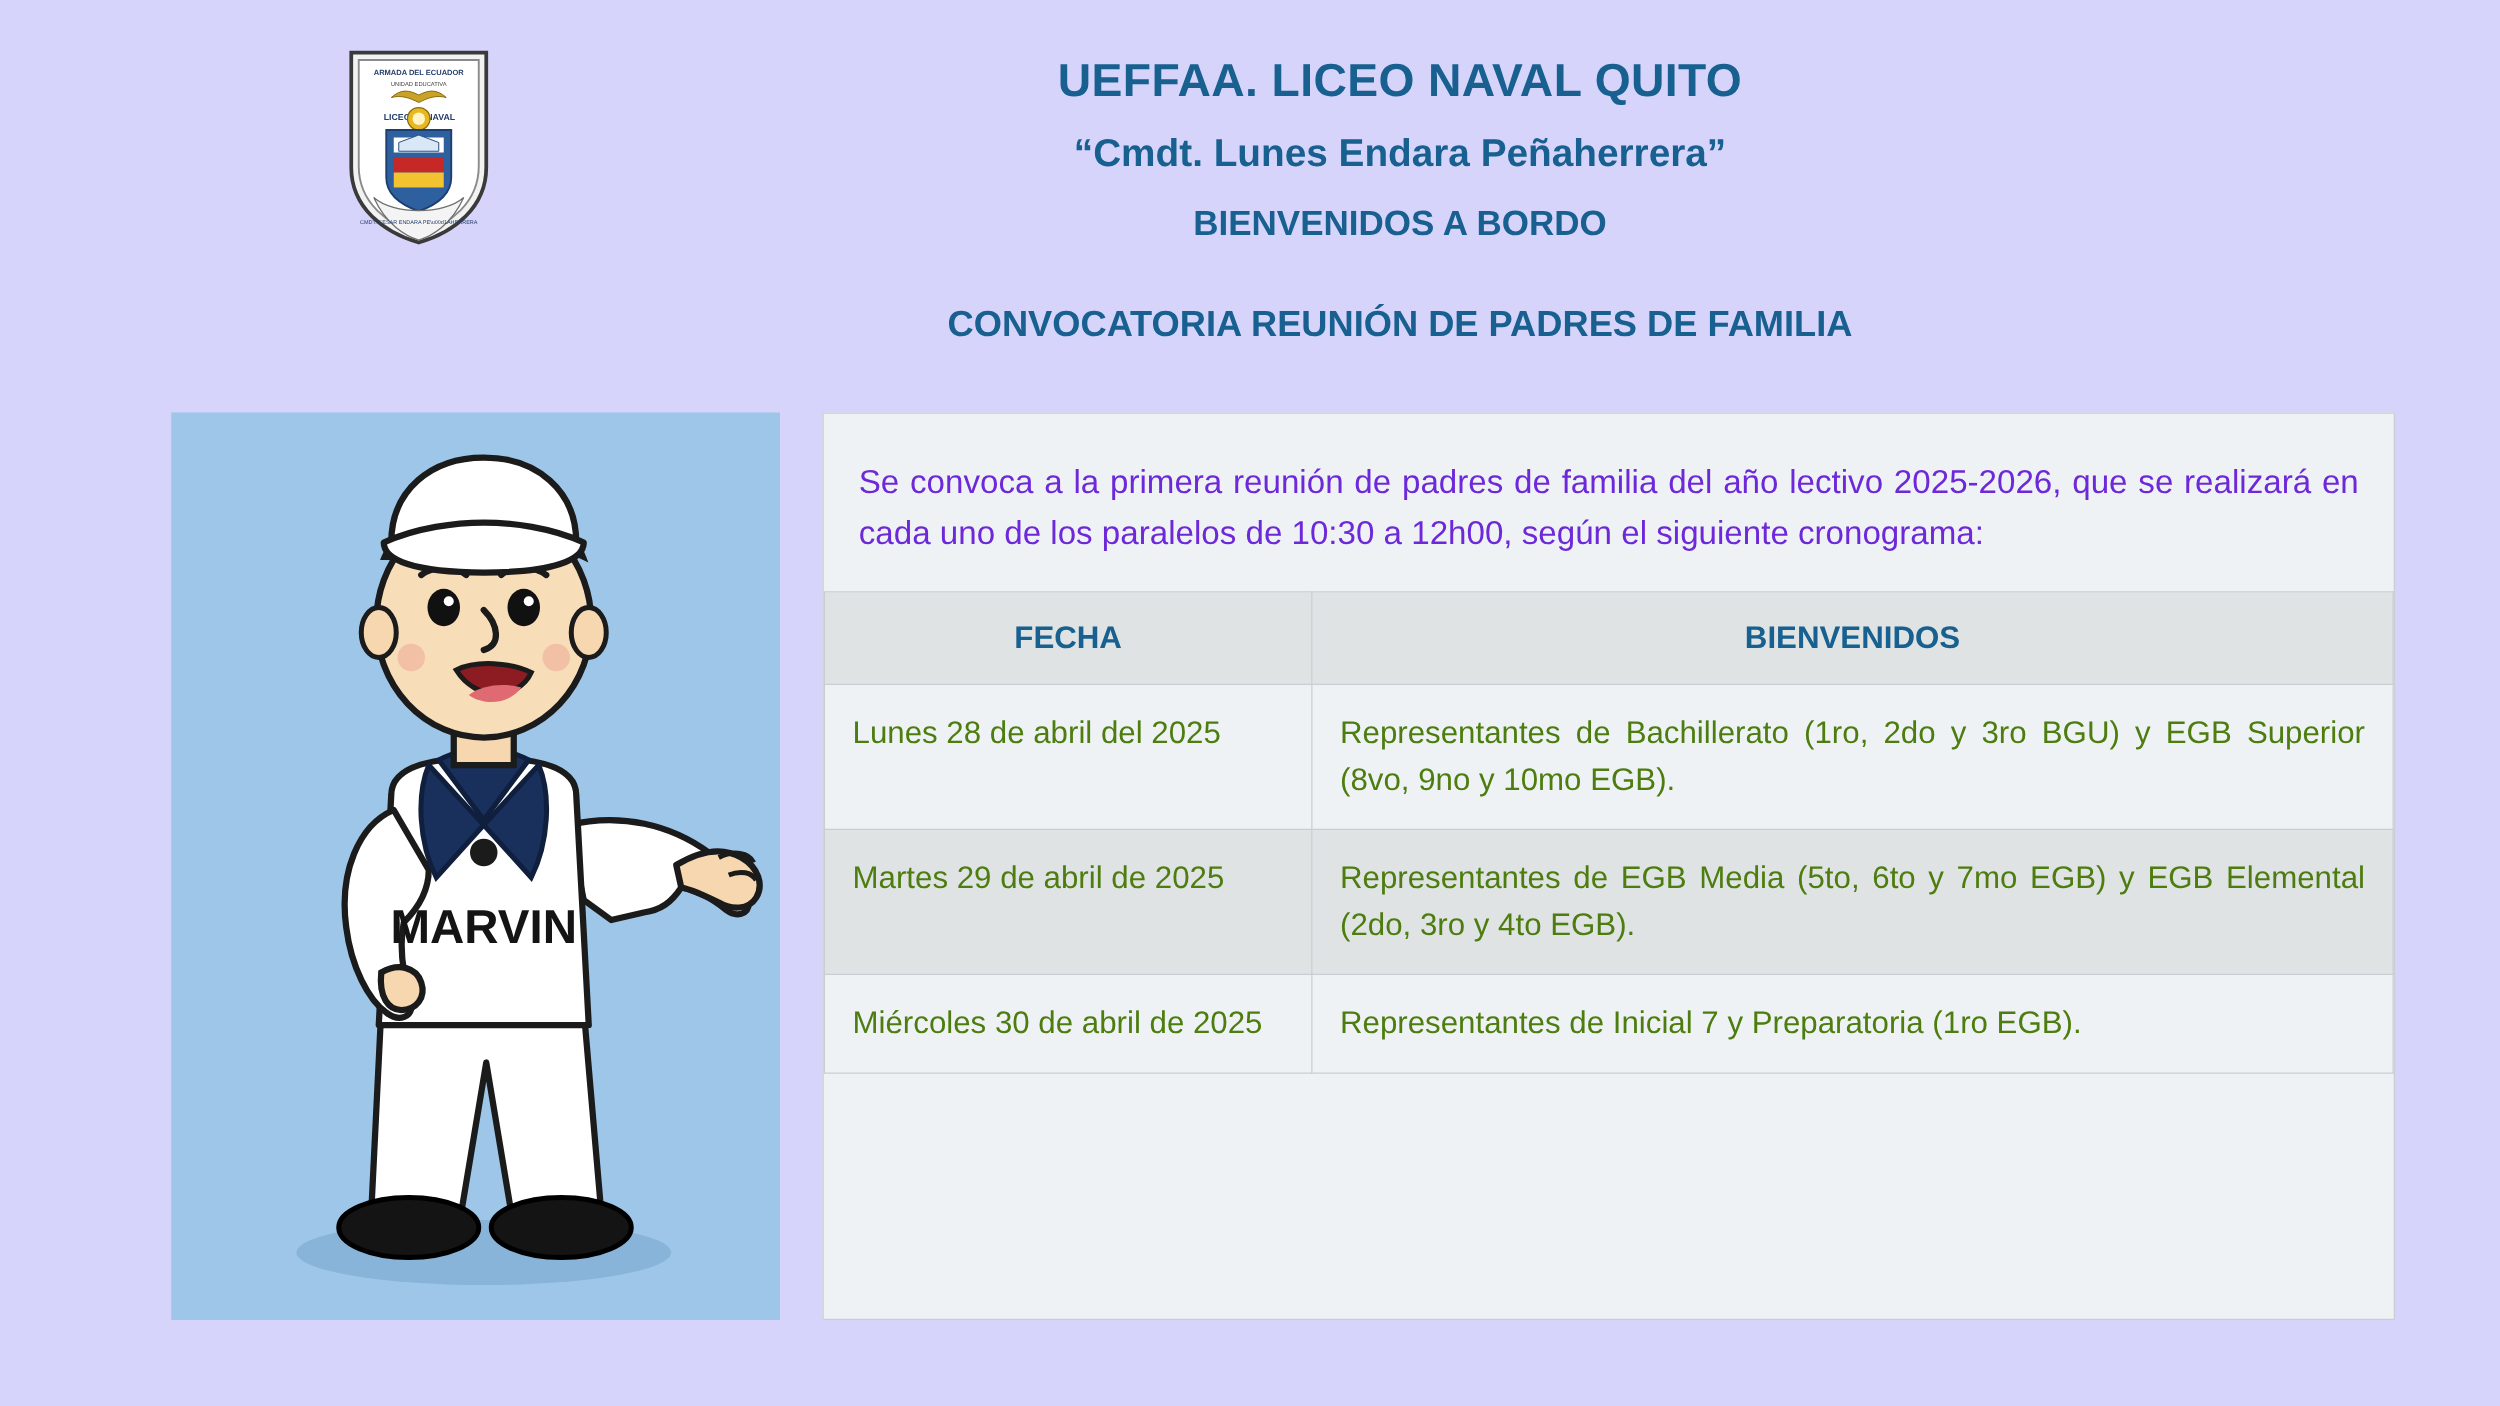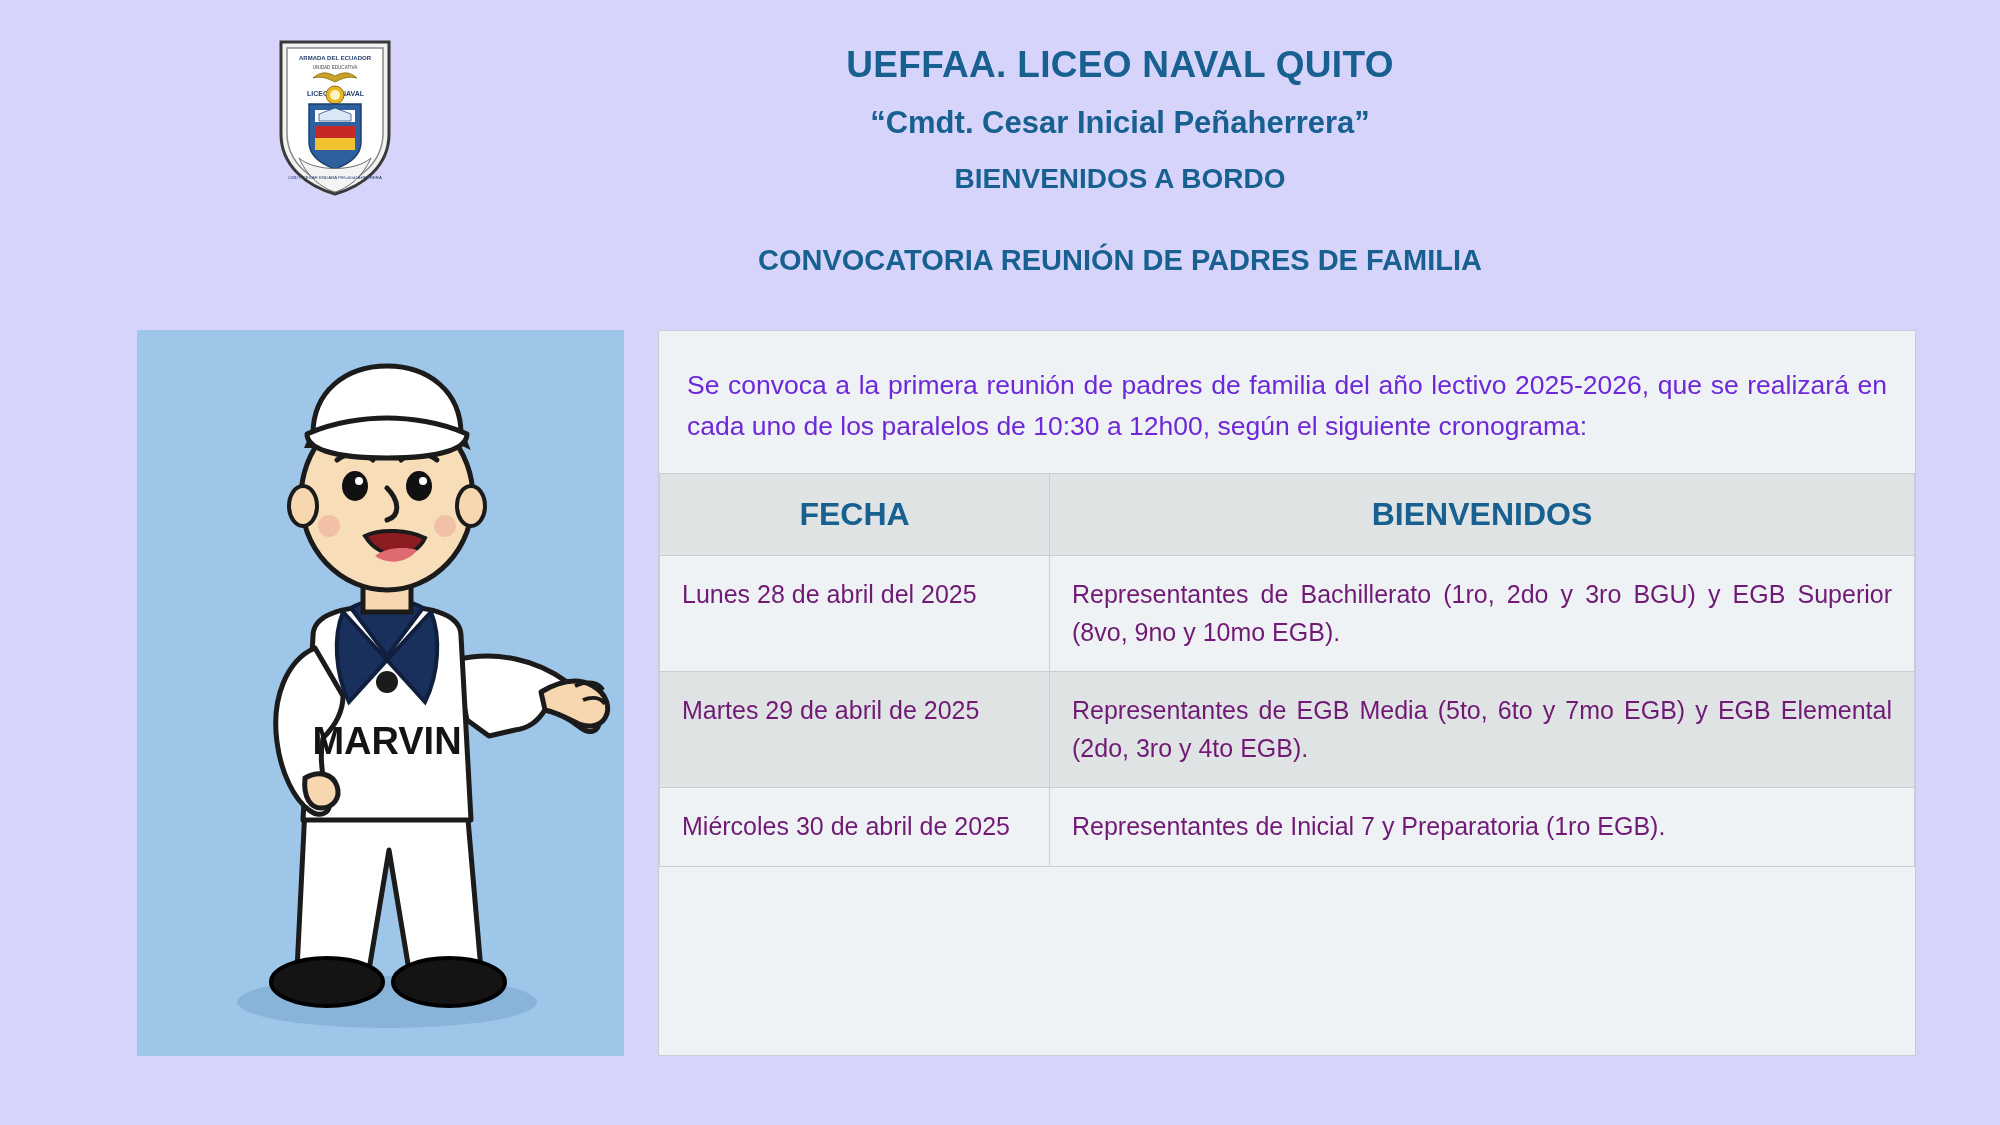--- a/index.html
+++ b/index.html
@@ -95,29 +95,29 @@
   }
   table.sched {
     width: 100%;
     border-collapse: collapse;
     table-layout: fixed;
   }
   table.sched th {
     background: #dfe3e3;
     border: 1px solid #c8cfd4;
     color: #17608f;
-    font-size: 32px;
+    font-size: 25px;
     font-weight: bold;
     padding: 22px 10px;
     text-align: center;
   }
   table.sched td {
     border: 1px solid #c8cfd4;
     font-size: 25px;
-    color: #701a75;
+    color: #4d7c0f;
     padding: 20px 22px;
     vertical-align: top;
     line-height: 1.5;
   }
   table.sched td.date { width: 390px; white-space: nowrap; }
   table.sched td.ind { text-align: justify; text-justify: inter-word; }
   tr.odd td { background: #eef2f4; }
   tr.even td { background: #dfe3e3; }
   .col-date { width: 390px; }
 </style>
@@ -144,21 +144,21 @@
         <path d="M44 76 L60 70 L76 76 L76 83 L44 83 Z" fill="#d8e8f7" stroke="#2b4f7e" stroke-width="0.8"></path>
         <path d="M40 88 H80 V100 H40 Z" fill="#c62828"></path>
         <path d="M40 100 H80 V112 H40 Z" fill="#f2c230"></path>
         <path d="M24 120 C40 134 80 134 96 120 C86 142 70 151 60 154 C50 151 34 142 24 120 Z" fill="#f4f4f4" stroke="#6d6d6d" stroke-width="1"></path>
         <text x="60" y="141" font-size="4.4" fill="#27406b" text-anchor="middle" font-family="Liberation Sans, sans-serif">CMDT. CESAR ENDARA PE\u00d1AHERRERA</text>
       </svg>
     </div>
 
     <div class="titles">
       <div class="t1">UEFFAA. LICEO NAVAL QUITO</div>
-      <div class="t2">“Cmdt. Cesar Inicial Peñaherrera”</div>
+      <div class="t2">“Cmdt. Lunes Endara Peñaherrera”</div>
       <div class="t3">BIENVENIDOS A BORDO</div>
       <div class="t4">CONVOCATORIA REUNIÓN DE PADRES DE FAMILIA</div>
     </div>
   </div>
 
   <div class="mascot">
     <svg width="487" height="726" viewBox="0 0 487 726">
       <ellipse cx="250" cy="672" rx="150" ry="26" fill="#89b4da"></ellipse>
 
       <path d="M318 330 C360 320 400 330 430 352 C452 368 462 382 462 392

